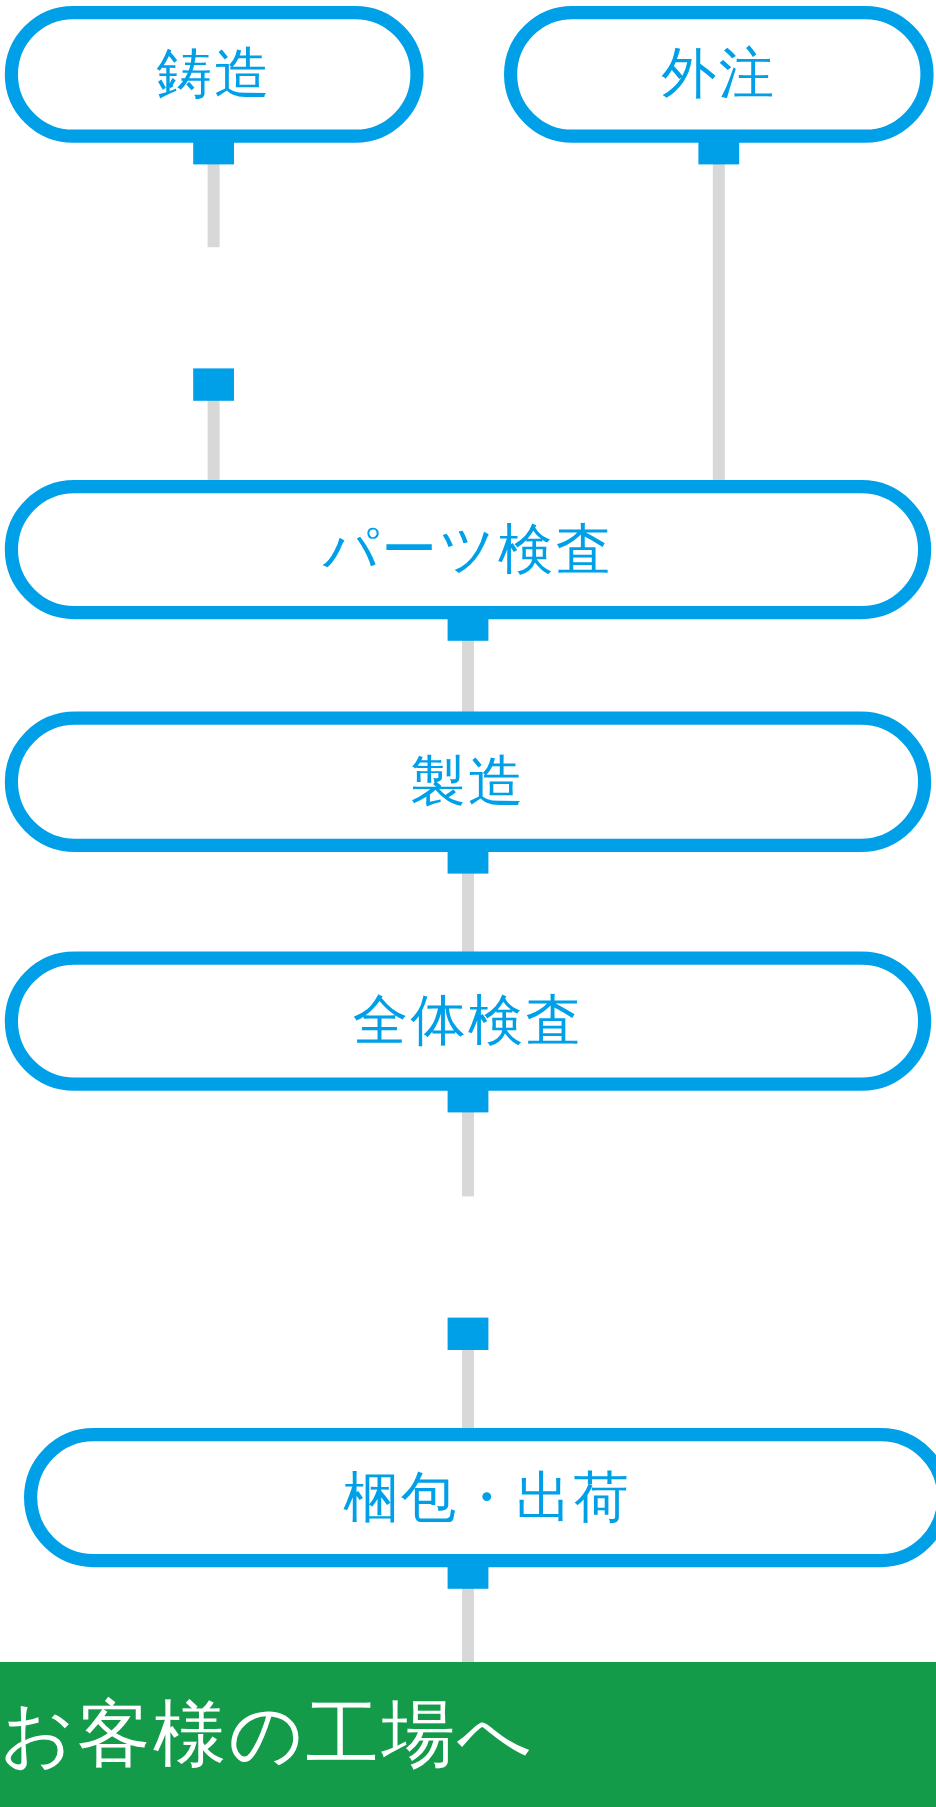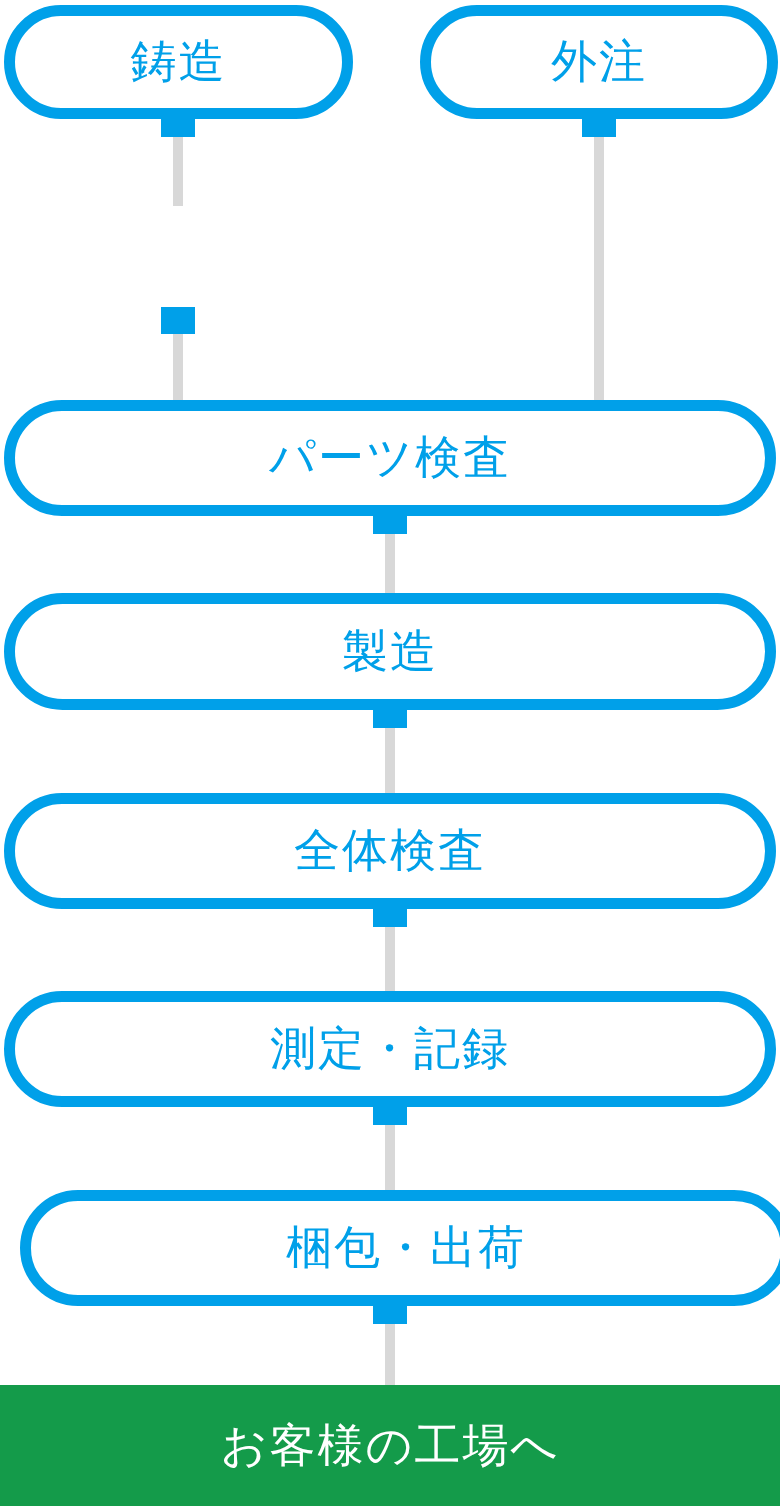--- a/index.html
+++ b/index.html
@@ -74,23 +74,22 @@
   
   .destination-banner {
     position: absolute;
     left: 0;
     top: 1385px;
     width: 780px;
     height: 121px;
     background: var(--green, #149B4A);
     display: flex;
     align-items: center;
-    justify-content: center;
     color: var(--dest-text, #ffffff);
-    font-size: 46px;
+    font-size: 61px;
     letter-spacing: 2px;
     z-index: 2;
   }
 </style>
 </head>
 <body>
 
 <div class="canvas">
 
   <div class="connector-line l-casting"></div>
@@ -119,23 +118,20 @@
   </div>
   <div class="node n-parts-inspection">
     <span>パーツ検査</span>
   </div>
   <div class="node n-overall-inspection">
     <span>全体検査</span>
   </div>
   <div class="node n-manufacturing">
     <span>製造</span>
   </div>
-  <div class="node n-measurement">
-    <span>測定・記録</span>
-  </div>
   <div class="node n-packing">
     <span>梱包・出荷</span>
   </div>
 
   <div class="destination-banner">
     <span>お客様の工場へ</span>
   </div>
 
 </div>
 

